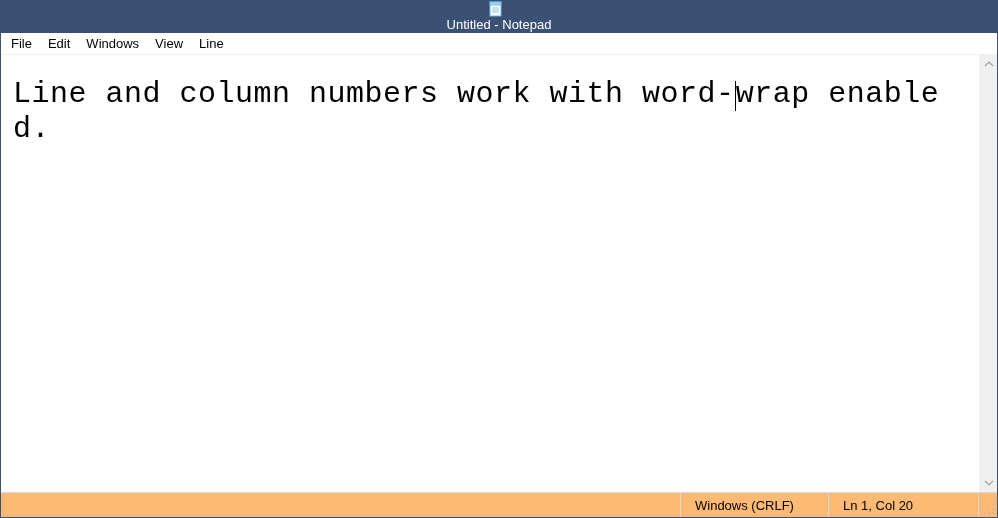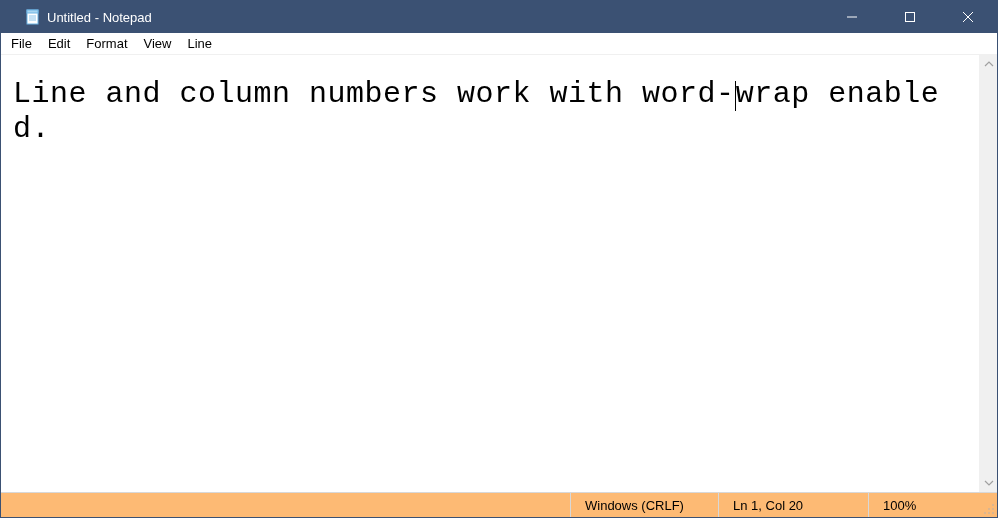--- a/index.html
+++ b/index.html
@@ -20,22 +20,23 @@
       height: 100%;
       display: flex;
       flex-direction: column;
     }
     .titlebar {
       background: #3b5173;
       color: #ffffff;
       height: 32px;
       display: flex;
       align-items: center;
-      padding-left: 24px;
+      padding-left: 0;
       flex-shrink: 0;
+      flex-direction: column;
     }
     .titlebar-icon {
       width: 16px;
       height: 16px;
       margin-right: 6px;
       display: flex;
       align-items: center;
       justify-content: center;
     }
     .titlebar-title {
@@ -194,21 +195,21 @@
             <line x1="0" y1="0" x2="10" y2="10"></line>
             <line x1="10" y1="0" x2="0" y2="10"></line>
           </svg>
       </div>
     </div>
   </div>
 
   <div class="menubar">
     <div class="menu-item">File</div>
     <div class="menu-item">Edit</div>
-    <div class="menu-item">Format</div>
+    <div class="menu-item">Windows</div>
     <div class="menu-item">View</div>
     <div class="menu-item">Line</div>
   </div>
 
   <div class="editor-wrap">
     <div class="editor"><span>Line and column numbers work with word-</span><span class="caret"></span><span>wrap enabled.</span></div>
     <div class="vscroll">
       <div class="scroll-arrow">
         <svg width="10" height="6" viewBox="0 0 10 6">
             <polyline points="1,5 5,1 9,5" fill="none" stroke="#a0a0a0" stroke-width="1.2"></polyline>
@@ -219,21 +220,20 @@
             <polyline points="1,1 5,5 9,1" fill="none" stroke="#a0a0a0" stroke-width="1.2"></polyline>
           </svg>
       </div>
     </div>
   </div>
 
   <div class="statusbar">
     <div class="status-spacer"></div>
     <div class="status-cell encoding">Windows (CRLF)</div>
     <div class="status-cell position">Ln 1, Col 20</div>
-    <div class="status-cell zoom">100%</div>
     <div class="resize-grip">
       <svg viewBox="0 0 12 12">
         <circle cx="10" cy="2" r="0.8" fill="#b0b0b0"></circle>
         <circle cx="6" cy="6" r="0.8" fill="#b0b0b0"></circle>
         <circle cx="10" cy="6" r="0.8" fill="#b0b0b0"></circle>
         <circle cx="2" cy="10" r="0.8" fill="#b0b0b0"></circle>
         <circle cx="6" cy="10" r="0.8" fill="#b0b0b0"></circle>
         <circle cx="10" cy="10" r="0.8" fill="#b0b0b0"></circle>
       </svg>
     </div>

